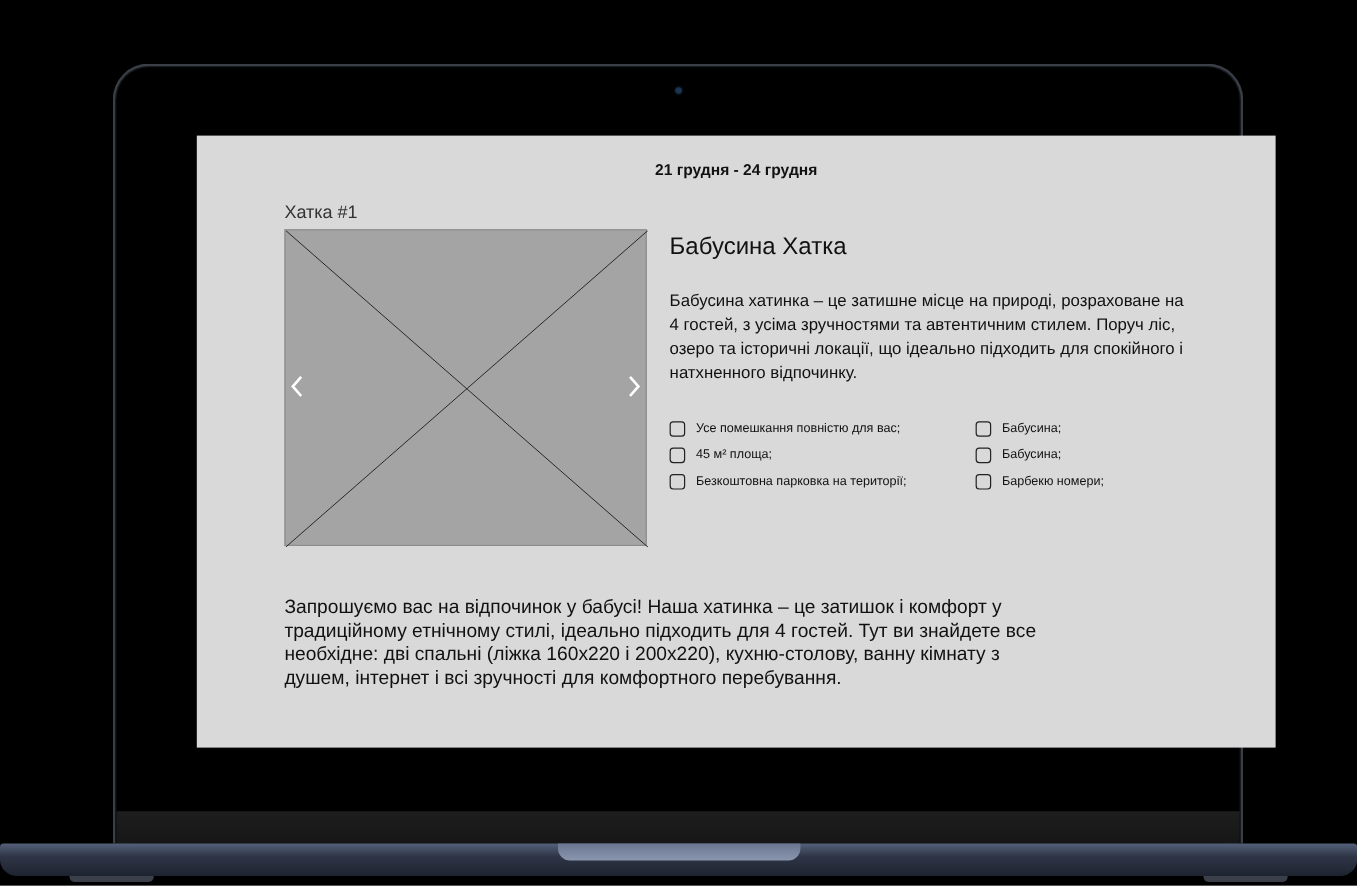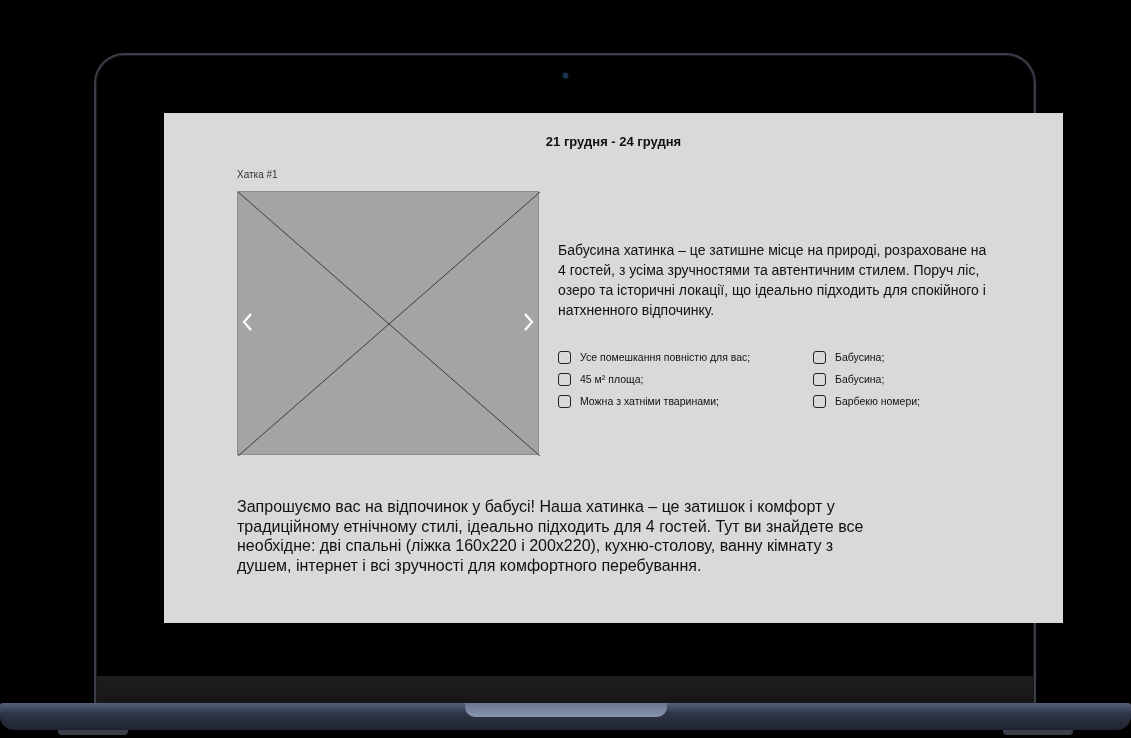--- a/index.html
+++ b/index.html
@@ -5,21 +5,21 @@
   html, body { margin:0; padding:0; }
   body { width:1131px; height:738px; background:#000; position:relative; overflow:hidden; font-family:"Liberation Sans", sans-serif; }
   .lid { position:absolute; left:94px; top:53px; width:942px; height:650px; background:#000; border:2px solid #3a3f47; border-bottom:none; border-radius:30px 30px 0 0; box-sizing:border-box; box-shadow: inset 0 0 0 1px #15181c; }
   .camera { position:absolute; left:563px; top:73px; width:5px; height:5px; border-radius:50%; background:#1d3550; box-shadow:0 0 2px #2a5a8a; }
   .chin { position:absolute; left:97px; top:676px; width:936px; height:27px; background:linear-gradient(#1e1e1e,#161616); border-radius:0 0 0 0; }
   .base { position:absolute; left:0; top:703px; width:1131px; height:27px; background:linear-gradient(#55607a 0%, #2e3546 40%, #1e2330 100%); border-radius:3px 3px 14px 14px; }
   .notch { position:absolute; left:465px; top:703px; width:202px; height:14px; background:linear-gradient(#6a7590,#8a95ae); border-radius:0 0 10px 10px; }
   .foot { position:absolute; top:730px; width:70px; height:5px; background:#3a3f4a; border-radius:0 0 4px 4px; }
   .screen { position:absolute; left:116px; top:113px; width:899px; height:510px; background:#d9d9d9; overflow:hidden; color:#111;margin-left:48px; }
   .date { position:absolute; left:0; right:0; top:21px; text-align:center; font-weight:bold; font-size:13px; }
-  .hut-label { position:absolute; left:73px; top:56px; font-size:10px; color:#333; }
+  .hut-label { position:absolute; left:73px; top:56px; font-size:15px; color:#333; }
   .photo { position:absolute; left:73px; top:78px; width:302px; height:264px; background:#a4a4a4; border:1px solid #8d8d8d; box-sizing:border-box; }
   .photo svg { position:absolute; left:0; top:0; }
   .arrow { position:absolute; top:118px; width:16px; height:24px; cursor:pointer; }
   .arrow.left { left:2px; } .arrow.right { right:2px; }
   .title { position:absolute; left:394px; top:82px; font-size:20px; font-weight:normal; }
   .desc { position:absolute; left:394px; top:127px; width:440px; font-size:14px; line-height:20px; }
   .amenities { position:absolute; top:238px; }
   .amenities.col1 { left:394px; } .amenities.col2 { left:649px; }
   .amenity { display:flex; height:22px; font-size:10.5px; }
   .cb { width:13px; height:13px; border:1.5px solid #222; border-radius:3px; margin-right:9px; box-sizing:border-box; cursor:pointer; }
@@ -51,34 +51,35 @@
           <polyline points="11,4 4,12 11,20" fill="none" stroke="#fff" stroke-width="2.2"></polyline>
         </svg>
     </div>
     <div class="arrow right">
       <svg width="16" height="24">
           <polyline points="5,4 12,12 5,20" fill="none" stroke="#fff" stroke-width="2.2"></polyline>
         </svg>
     </div>
   </div>
 
+  <div class="title">Бабусина Хатка</div>
   <div class="desc">Бабусина хатинка – це затишне місце на природі, розраховане на 4 гостей, з усіма зручностями та автентичним стилем. Поруч ліс, озеро та історичні локації, що ідеально підходить для спокійного і натхненного відпочинку.</div>
 
   <div class="amenities col1">
     <div class="amenity">
         <span class="cb"></span>
         <span>Усе помешкання повністю для вас;</span>
       </div>
     <div class="amenity">
         <span class="cb"></span>
         <span>45 м² площа;</span>
       </div>
     <div class="amenity">
         <span class="cb"></span>
-        <span>Можна з хатніми тваринами;</span>
+        <span>Безкоштовна парковка на території;</span>
       </div>
   </div>
   <div class="amenities col2">
     <div class="amenity">
         <span class="cb"></span>
         <span>Бабусина;</span>
       </div>
     <div class="amenity">
         <span class="cb"></span>
         <span>Бабусина;</span>

